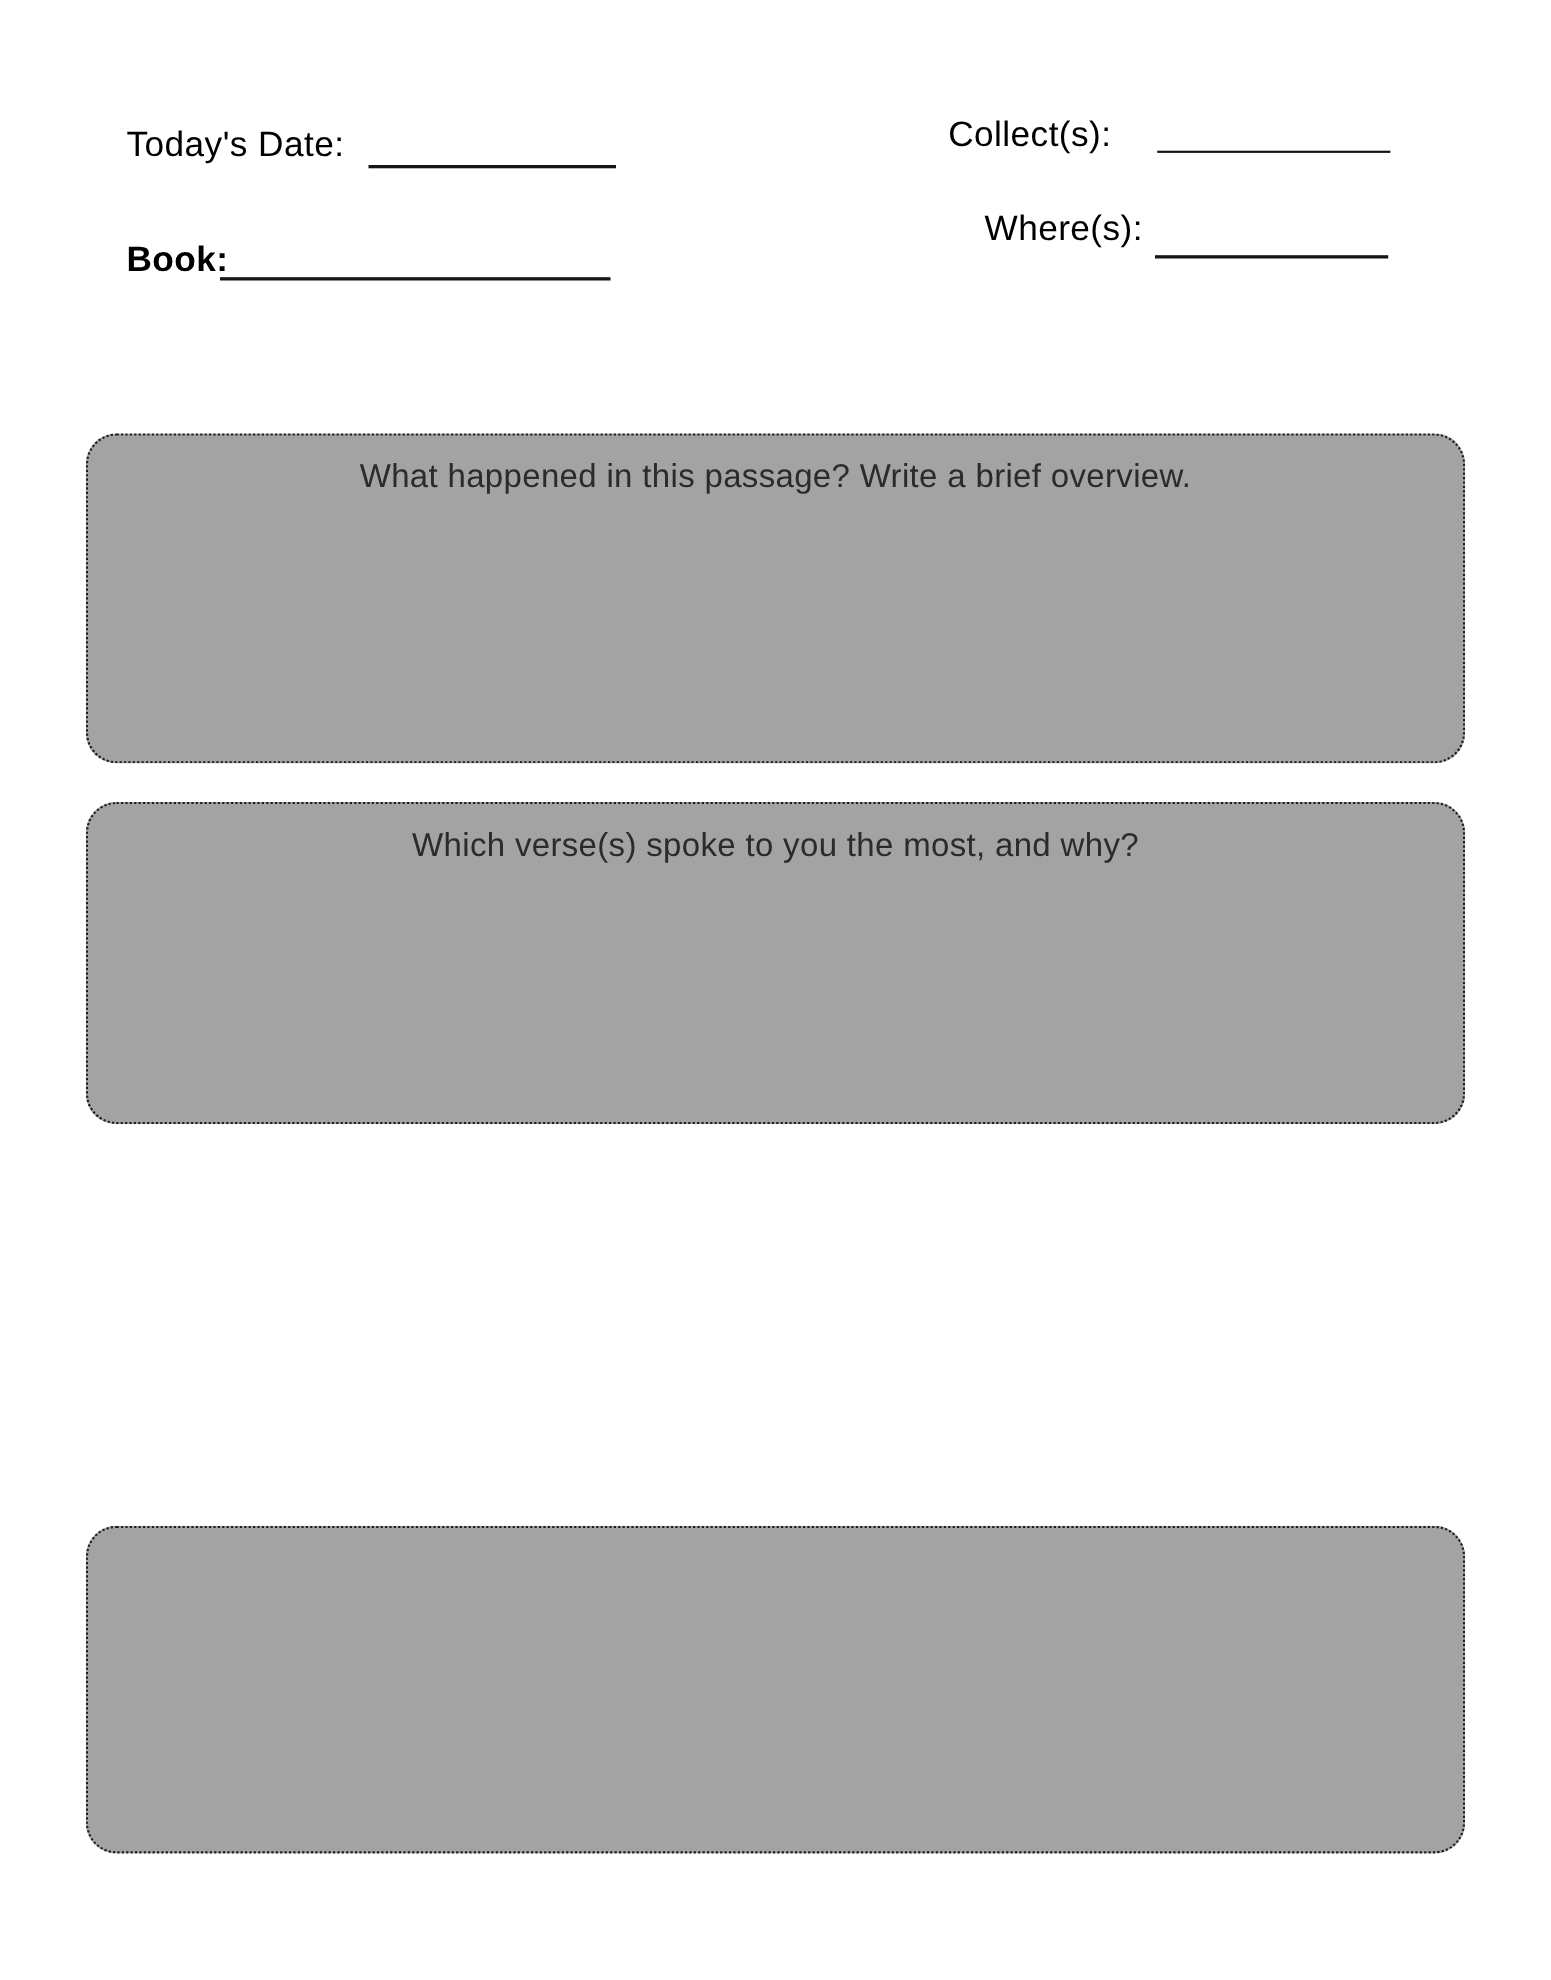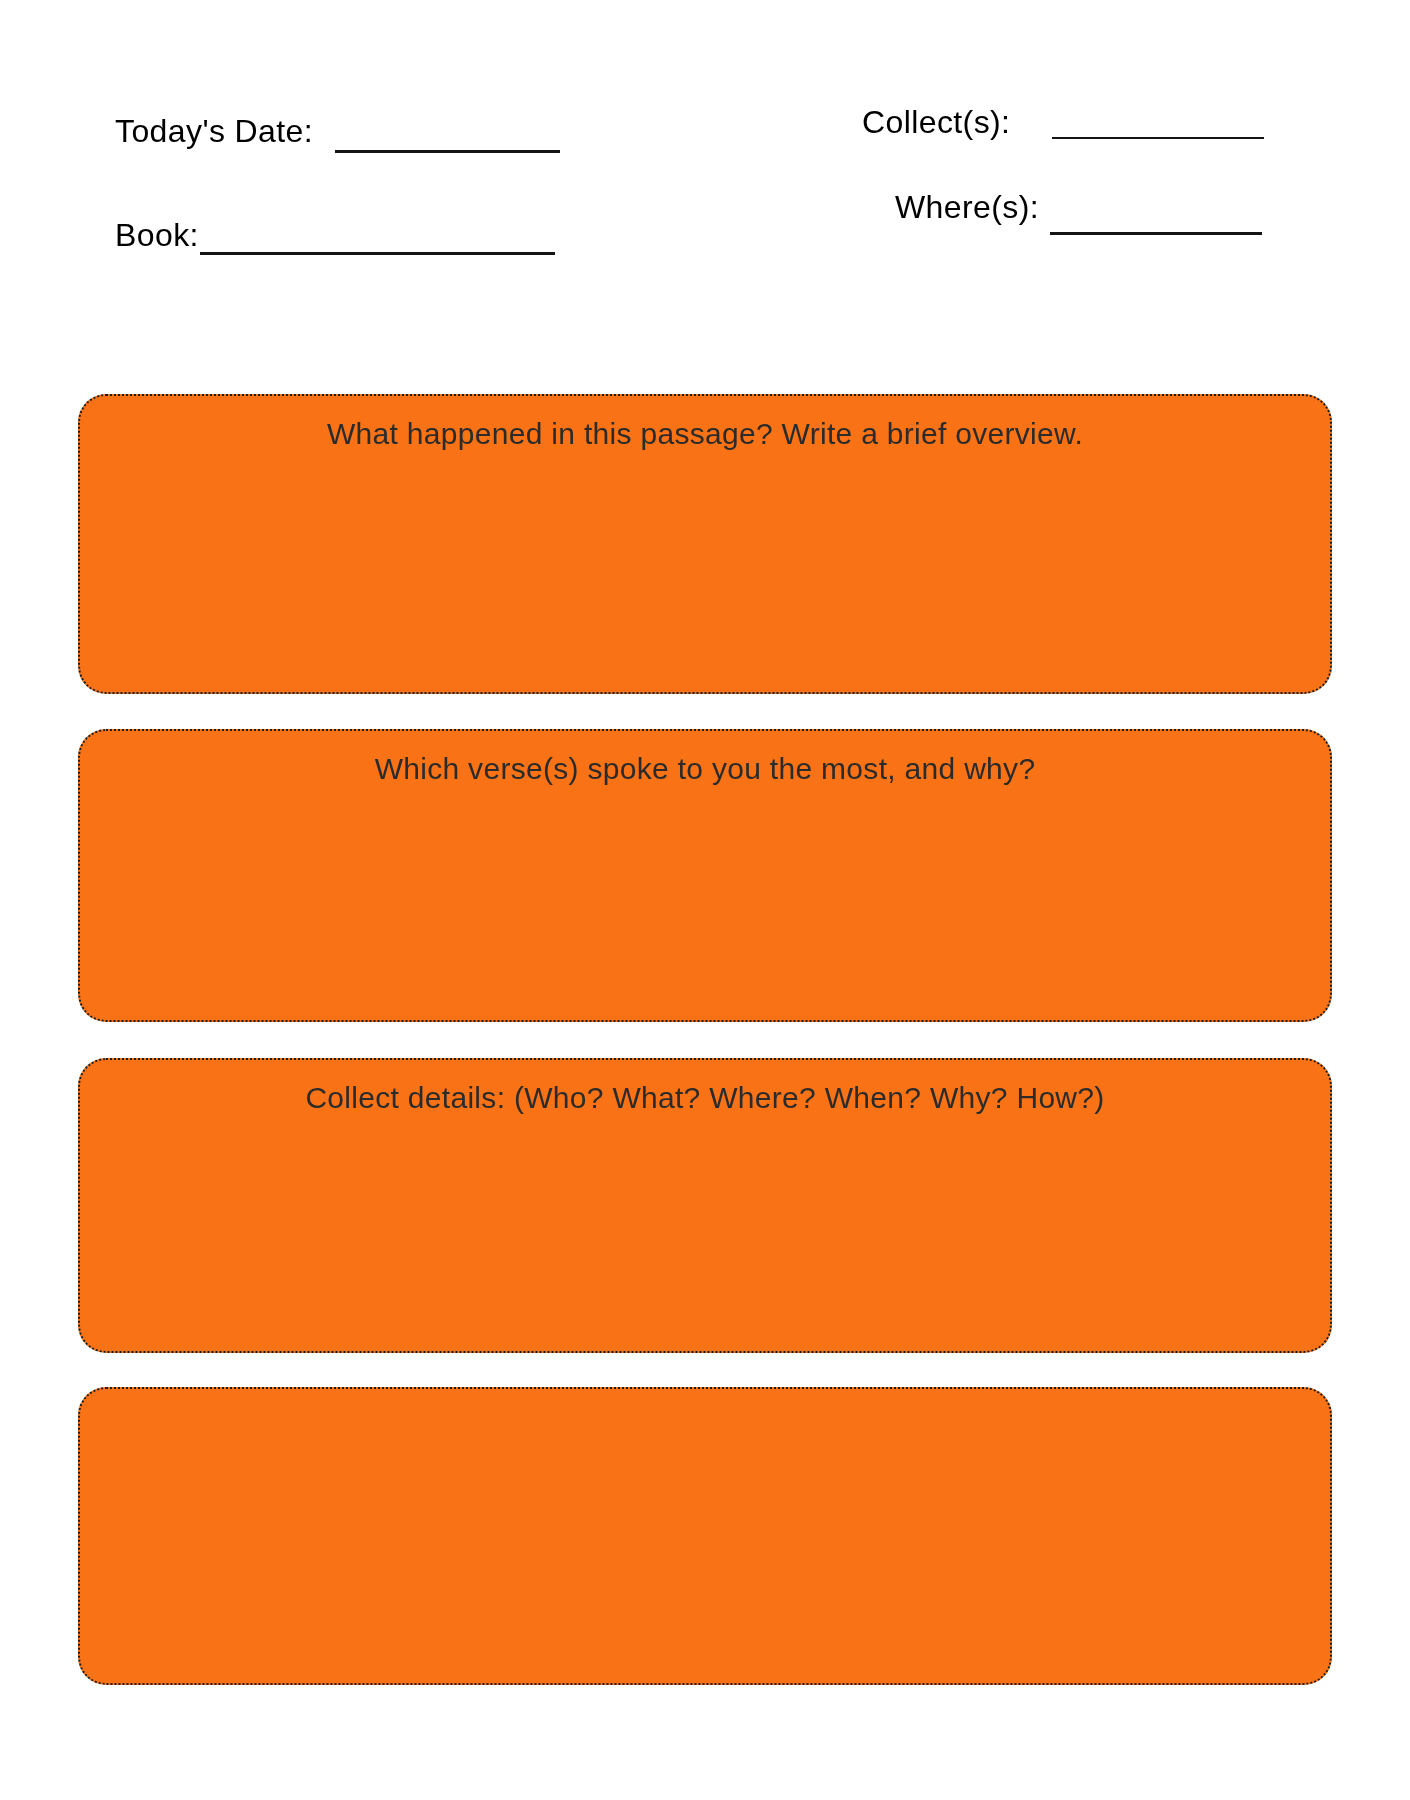--- a/index.html
+++ b/index.html
@@ -29,41 +29,41 @@
     height: 3px;
   }
   .fill-line.thin { height: 2px; }
   .section {
     position: absolute;
     left: 78px;
     width: 1254px;
     border: 2px dotted #1c1c1c;
     border-radius: 28px;
     box-sizing: border-box;
-    background: #f97316;
+    background: #a3a3a3;
     display: flex;
     flex-direction: column;
   }
   .section-title {
     margin-top: 20px;
     text-align: center;
     font-size: 30px;
     line-height: 1.2;
     color: #2b2b2b;
     letter-spacing: 0.3px;
   }
   .writing-area { flex: 1; }
   #sec-1 { top: 394px;  height: 300px; }
   #sec-2 { top: 729px;  height: 293px; }
   #sec-3 { top: 1058px; height: 295px; }
   #sec-4 { top: 1387px; height: 298px; }
 
   #today-label    { left: 115px; top: 112px; }
   #today-line     { left: 335px; top: 150px; width: 225px; }
-  #book-label     { left: 115px; top: 216px; }
+  #book-label     { left: 115px; top: 216px; font-weight: bold; }
   #book-line      { left: 200px; top: 252px; width: 355px; }
   #chapters-label { left: 862px; top: 103px; }
   #chapters-line  { left: 1052px; top: 137px; width: 212px; }
   #verses-label   { left: 895px; top: 188px; }
   #verses-line    { left: 1050px; top: 232px; width: 212px; }
 </style>
 </head>
 <body>
 
 <div class="page">
@@ -83,22 +83,18 @@
   <div id="sec-1" class="section">
     <div class="section-title">What happened in this passage? Write a brief overview.</div>
     <div class="writing-area"></div>
   </div>
 
   <div id="sec-2" class="section">
     <div class="section-title">Which verse(s) spoke to you the most, and why?</div>
     <div class="writing-area"></div>
   </div>
 
-  <div id="sec-3" class="section">
-    <div class="section-title">Collect details: (Who? What? Where? When? Why? How?)</div>
-    <div class="writing-area"></div>
-  </div>
 
   <div id="sec-4" class="section">
     <div class="writing-area"></div>
   </div>
 
 </div>
 
 </body></html>

